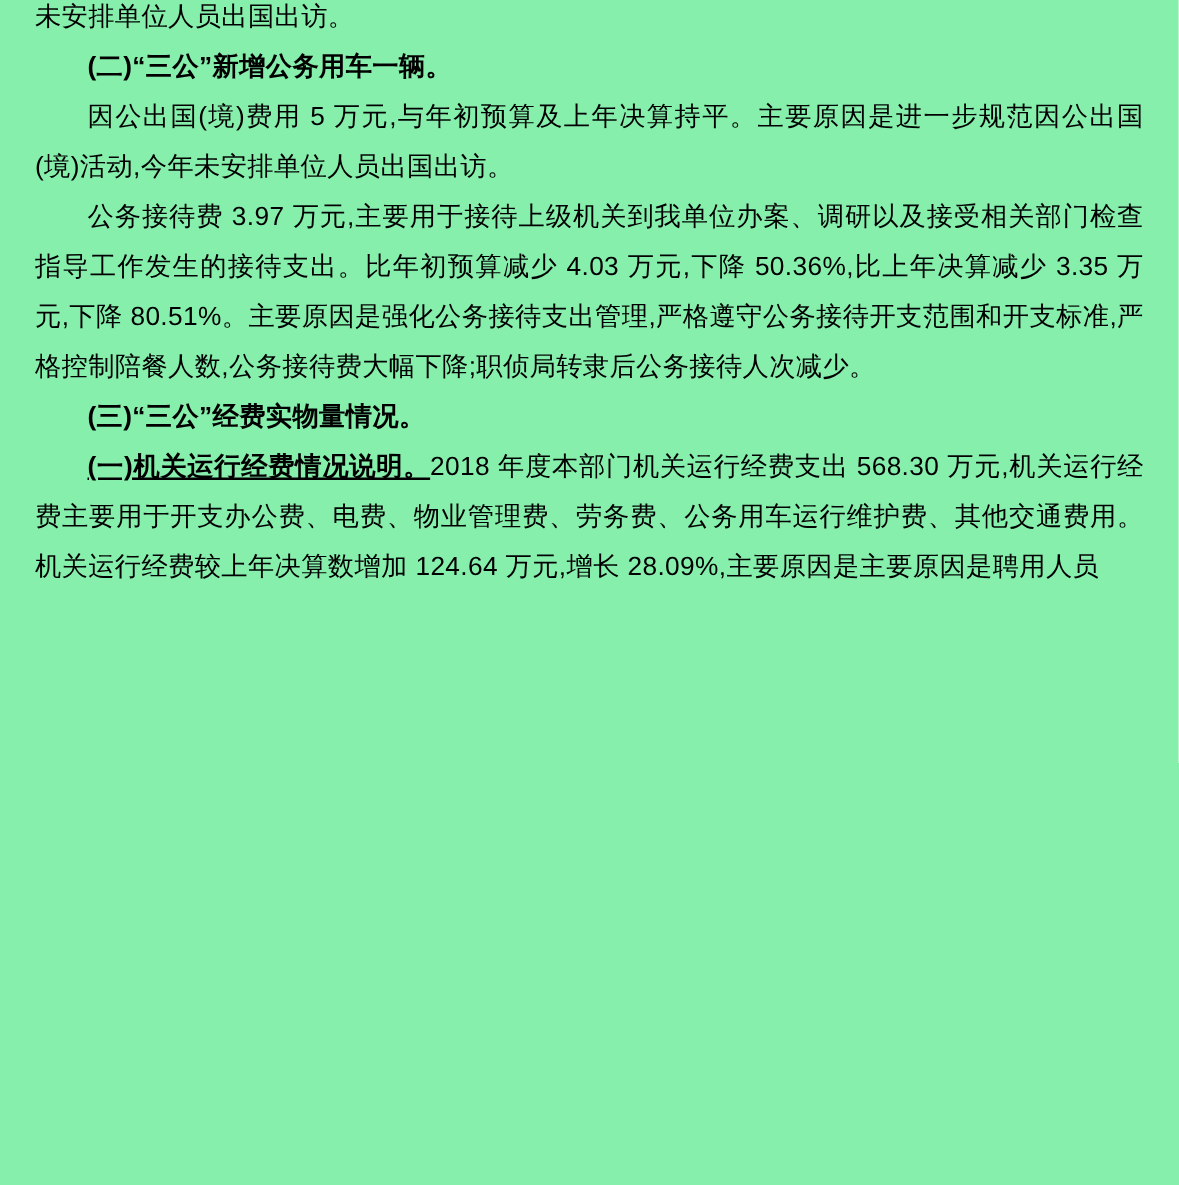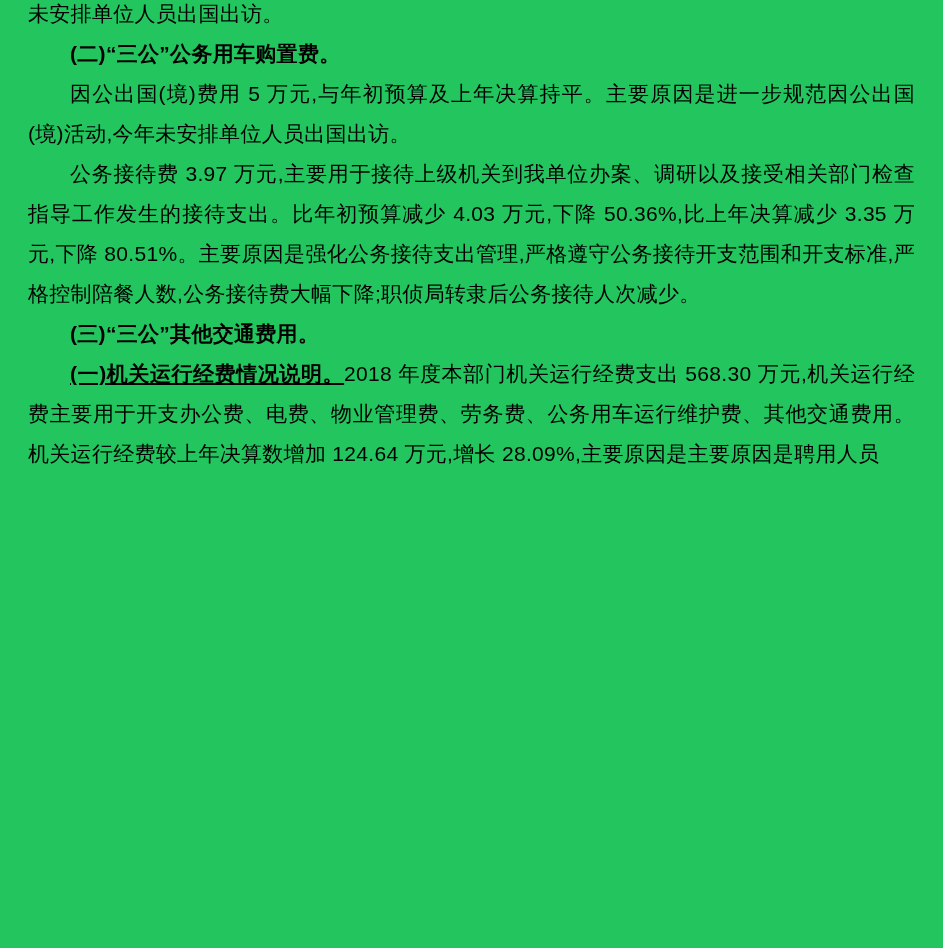--- a/index.html
+++ b/index.html
@@ -4,21 +4,21 @@
 <style>
   html, body {
     margin: 0;
     padding: 0;
     background: #ffffff;
   }
   .page {
     position: relative;
     width: 943px;
     height: 948px;
-    background: #22c55e;
+    background: #86efac;
     overflow: hidden;
     color: #000000;
     font-family: "Liberation Sans", "DejaVu Sans", sans-serif;
   }
   .doc {
     position: absolute;
     top: -6px;
     left: 28px;
     width: 887px;
     font-size: 21px;
@@ -45,28 +45,28 @@
   }
 </style>
 </head>
 <body>
 
 <div class="page">
   <div class="doc">
 
     <p class="plain">未安排单位人员出国出访。</p>
 
-    <p class="heading">(二)“三公”公务用车购置费。</p>
+    <p class="heading">(二)“三公”新增公务用车一辆。</p>
 
     <p>因公出国(境)费用 5 万元,与年初预算及上年决算持平。主要原因是进一步规范因公出国(境)活动,今年未安排单位人员出国出访。</p>
 
 
 
     <p>公务接待费 3.97 万元,主要用于接待上级机关到我单位办案、调研以及接受相关部门检查指导工作发生的接待支出。比年初预算减少 4.03 万元,下降 50.36%,比上年决算减少 3.35 万元,下降 80.51%。主要原因是强化公务接待支出管理,严格遵守公务接待开支范围和开支标准,严格控制陪餐人数,公务接待费大幅下降;职侦局转隶后公务接待人次减少。</p>
 
-    <p class="heading">(三)“三公”其他交通费用。</p>
+    <p class="heading">(三)“三公”经费实物量情况。</p>
 
 
 
     <p><span class="lead">(一)机关运行经费情况说明。</span><span>2018 年度本部门机关运行经费支出 568.30 万元,机关运行经费主要用于开支办公费、电费、物业管理费、劳务费、公务用车运行维护费、其他交通费用。机关运行经费较上年决算数增加 124.64 万元,增长 28.09%,主要原因是主要原因是聘用人员</span></p>
 
   </div>
 </div>
 
 </body></html>

